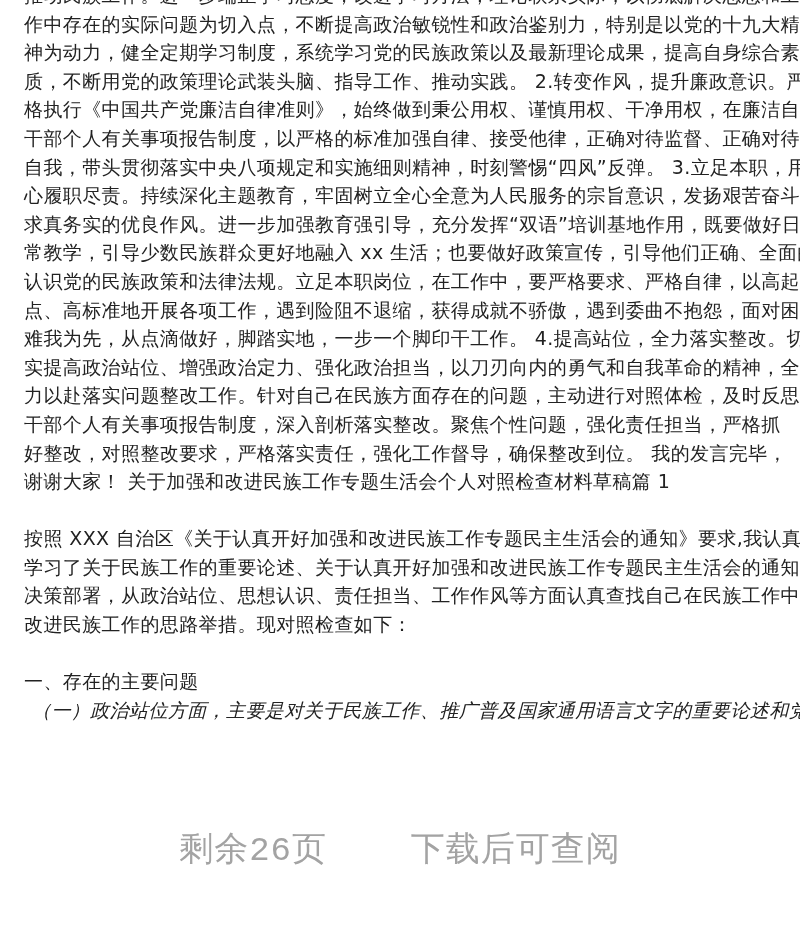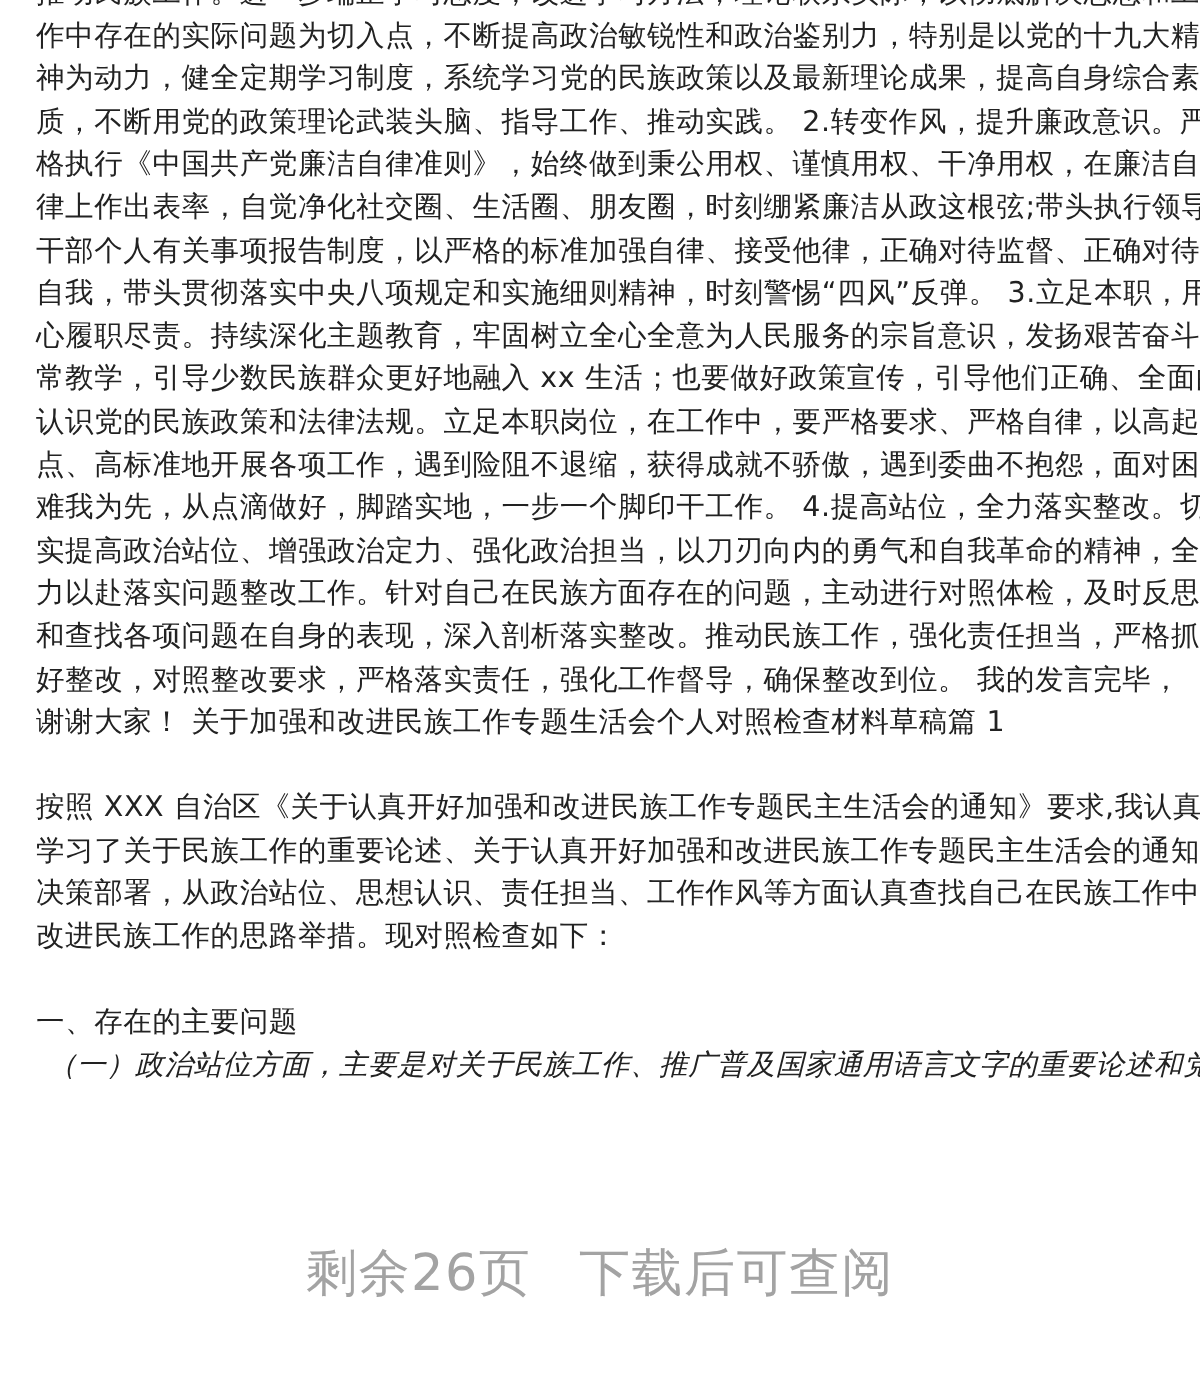--- a/index.html
+++ b/index.html
@@ -18,44 +18,44 @@
     .indent { padding-left: 8px; font-style: italic; }
     .watermark {
       position: absolute; color: rgba(200,200,200,0.22); font-size: 40px;
       transform: rotate(-45deg); pointer-events: none; white-space: nowrap;
       font-weight: bold;
     }
     .footer {
       position: absolute; left: 0; top: 826px; width: 800px; text-align: center;
       font-size: 34px; color: #a3a3a3; letter-spacing: 1px;
     }
-    .footer span { margin: 0 10px; }
+    .footer span { margin: 0 36px; font-family: Liberation Mono, monospace; }
   </style>
 </head>
 <body>
 
 <div class="watermark" style="left:230px; top:250px;"> </div>
 
 <div class="doc">
   <div class="line">推动民族工作。进一步端正学习态度，改进学习方法，理论联系实际，以彻底解决思想和工</div>
   <div class="line">作中存在的实际问题为切入点，不断提高政治敏锐性和政治鉴别力，特别是以党的十九大精</div>
   <div class="line">神为动力，健全定期学习制度，系统学习党的民族政策以及最新理论成果，提高自身综合素</div>
   <div class="line">质，不断用党的政策理论武装头脑、指导工作、推动实践。 2.转变作风，提升廉政意识。严</div>
   <div class="line">格执行《中国共产党廉洁自律准则》，始终做到秉公用权、谨慎用权、干净用权，在廉洁自</div>
-  <div class="line">律上作出表率，自觉净化社交圈、生活圈、朋友圈，时刻绷紧廉洁从政这根弦;带头执行领导</div>
   <div class="line">干部个人有关事项报告制度，以严格的标准加强自律、接受他律，正确对待监督、正确对待</div>
   <div class="line">自我，带头贯彻落实中央八项规定和实施细则精神，时刻警惕“四风”反弹。 3.立足本职，用</div>
   <div class="line">心履职尽责。持续深化主题教育，牢固树立全心全意为人民服务的宗旨意识，发扬艰苦奋斗、</div>
+  <div class="line">求真务实的优良作风。进一步加强教育强引导，充分发挥“双语”培训基地作用，既要做好日</div>
   <div class="line">常教学，引导少数民族群众更好地融入 xx 生活；也要做好政策宣传，引导他们正确、全面的</div>
   <div class="line">认识党的民族政策和法律法规。立足本职岗位，在工作中，要严格要求、严格自律，以高起</div>
   <div class="line">点、高标准地开展各项工作，遇到险阻不退缩，获得成就不骄傲，遇到委曲不抱怨，面对困</div>
   <div class="line">难我为先，从点滴做好，脚踏实地，一步一个脚印干工作。 4.提高站位，全力落实整改。切</div>
   <div class="line">实提高政治站位、增强政治定力、强化政治担当，以刀刃向内的勇气和自我革命的精神，全</div>
   <div class="line">力以赴落实问题整改工作。针对自己在民族方面存在的问题，主动进行对照体检，及时反思</div>
-  <div class="line">和查找各项问题在自身的表现，深入剖析落实整改。推动民族工作，强化责任担当，严格抓</div>
+  <div class="line">干部个人有关事项报告制度，深入剖析落实整改。聚焦个性问题，强化责任担当，严格抓</div>
   <div class="line">好整改，对照整改要求，严格落实责任，强化工作督导，确保整改到位。 我的发言完毕，</div>
   <div class="line">谢谢大家！ 关于加强和改进民族工作专题生活会个人对照检查材料草稿篇 1</div>
   <div class="blank"></div>
   <div class="line">按照 XXX 自治区《关于认真开好加强和改进民族工作专题民主生活会的通知》要求,我认真</div>
   <div class="line">学习了关于民族工作的重要论述、关于认真开好加强和改进民族工作专题民主生活会的通知</div>
   <div class="line">决策部署，从政治站位、思想认识、责任担当、工作作风等方面认真查找自己在民族工作中</div>
   <div class="line">改进民族工作的思路举措。现对照检查如下：</div>
   <div class="blank"></div>
   <div class="line">一、存在的主要问题</div>
   <div class="line indent">（一）政治站位方面，主要是对关于民族工作、推广普及国家通用语言文字的重要论述和党</div>

